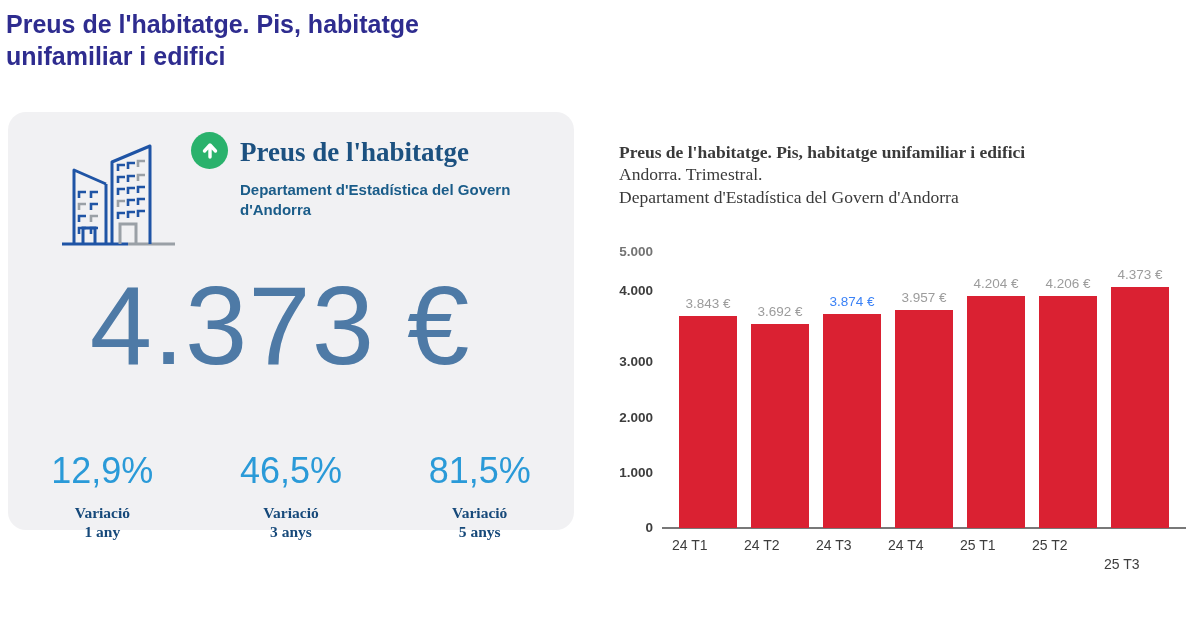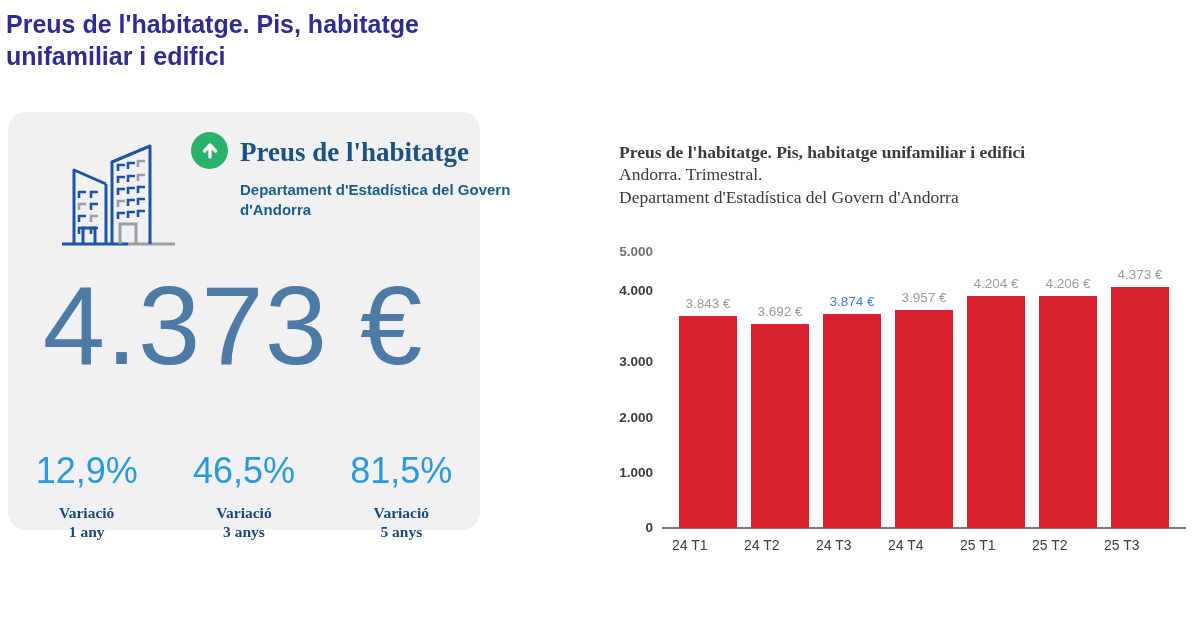--- a/index.html
+++ b/index.html
@@ -6,21 +6,21 @@
   html,body { width:1200px; height:628px; background:#ffffff; overflow:hidden; }
   body { position:relative; font-family:"Liberation Sans", sans-serif; }
 
   .page-title {
     position:absolute; left:6px; top:8px; width:520px;
     font-size:25px; font-weight:bold; line-height:32px; color:#2e2c8f;
   }
 
   
   .card {
-    position:absolute; left:8px; top:112px; width:472px; height:418px;
+    position:absolute; left:8px; top:112px; width:566px; height:418px;
     background:#f1f1f3; border-radius:18px;
   }
   .card .buildings { position:absolute; left:50px; top:26px; }
   .card .badge {
     position:absolute; left:183px; top:20px; width:37px; height:37px;
     border-radius:50%; background:#2ab26c; display:flex; align-items:center; justify-content:center;
   }
   .card .titles { position:absolute; left:232px; top:22px; width:324px; }
   .card-title {
     font-family:"Liberation Serif", serif; font-size:27px; line-height:36px;
@@ -210,15 +210,15 @@
       <div class="x-label" style="color: rgb(61, 61, 61);">25 T1</div>
     </div>
     <div class="slot">
       <div class="bar-label" style="bottom: 237px; color: rgb(156, 156, 156);">4.206 €</div>
       <div class="bar" style="height: 232px; background: rgb(218, 33, 50);"></div>
       <div class="x-label" style="color: rgb(61, 61, 61);">25 T2</div>
     </div>
     <div class="slot">
       <div class="bar-label" style="bottom: 246px; color: rgb(156, 156, 156);">4.373 €</div>
       <div class="bar" style="height: 241px; background: rgb(218, 33, 50);"></div>
-      <div class="x-label" style="color: rgb(61, 61, 61);">25 T3</div>
+      <div class="x-label" style="color: rgb(61, 61, 61); margin-top: 19px;">25 T3</div>
     </div>
   </div>
 
 </body></html>

